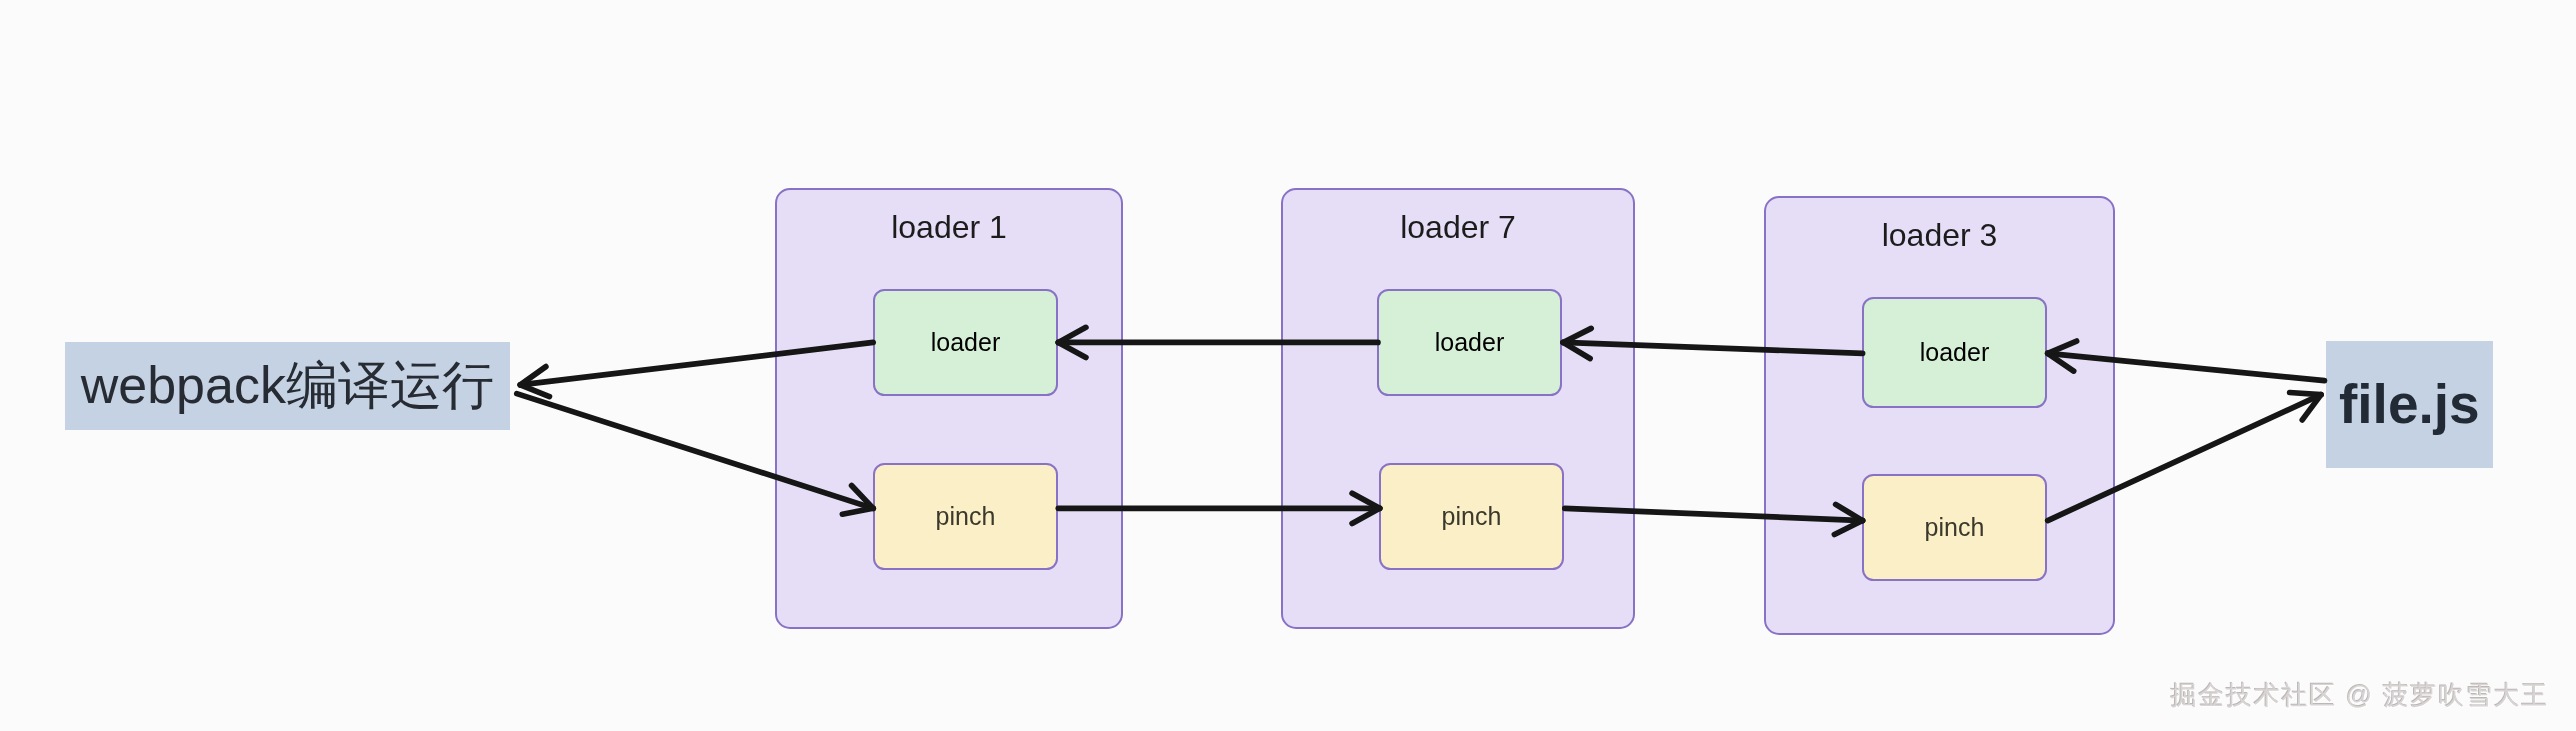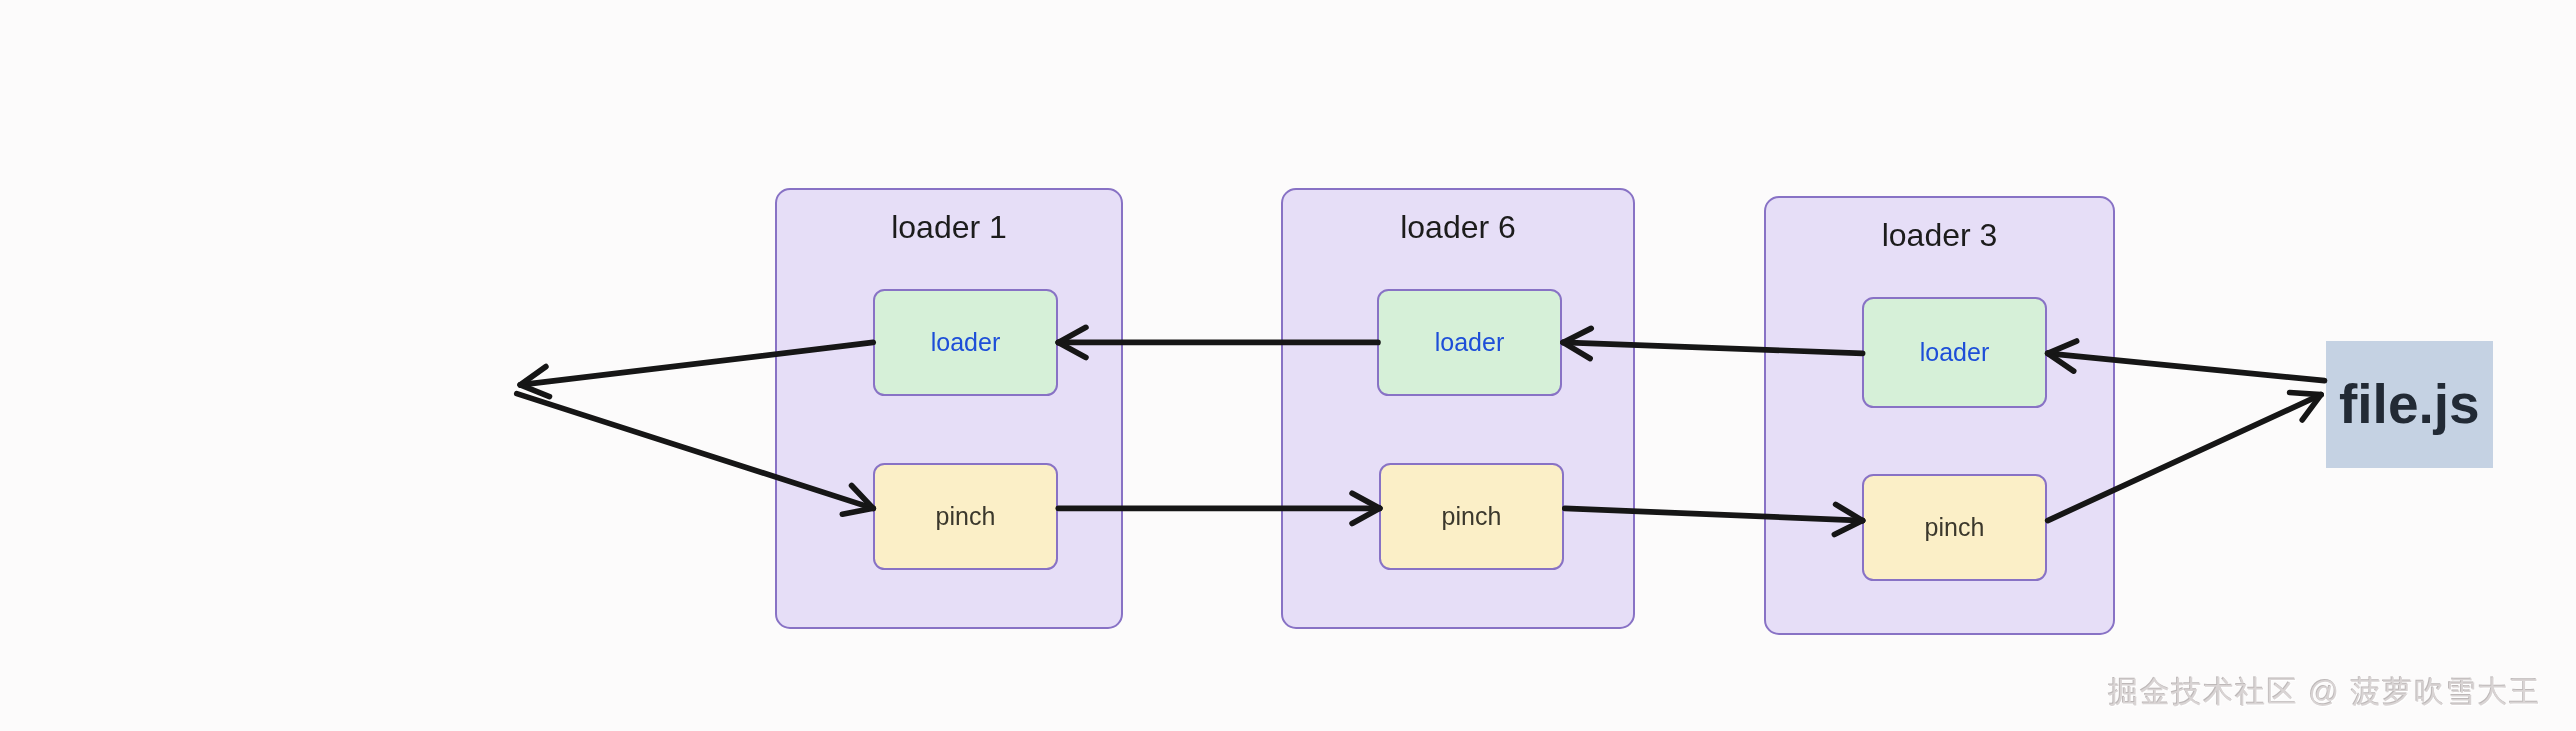--- a/index.html
+++ b/index.html
@@ -47,54 +47,55 @@
     color: var(--title, #1c1c1c);
   }
   .inner {
     position: absolute;
     width: 185px; height: 107px;
     border: 2.6px solid var(--group-border, #8872c5);
     border-radius: 11.4px;
     display: flex; align-items: center; justify-content: center;
     font-size: 25px;
   }
-  .inner.green { background: var(--loader-fill, #d6f0d8); color: #1d4ed8; }
+  .inner.green { background: var(--loader-fill, #d6f0d8); color: #000000; }
   .inner.yellow { background: var(--pinch-fill, #fbefc7); color: #3b382c; margin-top: 8px; }
   .watermark {
     position: absolute;
-    right: 35px; bottom: 19px;
-    font-size: 30px;
+    right: 27px; bottom: 19px;
+    font-size: 26px;
     letter-spacing: 1.7px;
     color: var(--watermark, #d9d4d4);
     text-shadow: -0.9px -0.9px 0 #bdb8b8, 0.9px 0.9px 0.9px #ffffff;
   }
   #arrows {
     position: absolute; left: 0; top: 0;
     pointer-events: none;
   }
   #arrows line { stroke: var(--arrow, #161616); stroke-width: 6.5; stroke-linecap: round; }
 </style>
 </head>
 <body>
 
 <div id="canvas" style="--bg: #fcfbfb; --group-fill: #e6def7; --group-border: #8872c5; --loader-fill: #d6f0d8; --pinch-fill: #fbefc7; --highlight: #c5d2e3; --arrow: #161616; --title: #1c1c1c; --watermark: #d9d4d4;">
 
+  <div class="hl-label" id="webpack-label" style="left:65px; top:342px;">webpack编译运行</div>
 
   <div class="group" id="loader1" style="left:775px; top:188px; width:348px; height:441px;">
     <div class="gtitle">loader 1</div>
     <div class="inner green" id="loader1-loader" style="left:96px; top:99px;">
       <span>loader</span>
     </div>
     <div class="inner yellow" id="loader1-pinch" style="left:96px; top:265px;">
       <span>pinch</span>
     </div>
   </div>
 
   <div class="group" id="loader2" style="left:1281px; top:188px; width:354px; height:441px;">
-    <div class="gtitle">loader 6</div>
+    <div class="gtitle">loader 7</div>
     <div class="inner green" id="loader2-loader" style="left:94px; top:99px;">
       <span>loader</span>
     </div>
     <div class="inner yellow" id="loader2-pinch" style="left:96px; top:265px;">
       <span>pinch</span>
     </div>
   </div>
 
   <div class="group" id="loader3" style="left:1764px; top:196px; width:351px; height:439px;">
     <div class="gtitle">loader 3</div>

